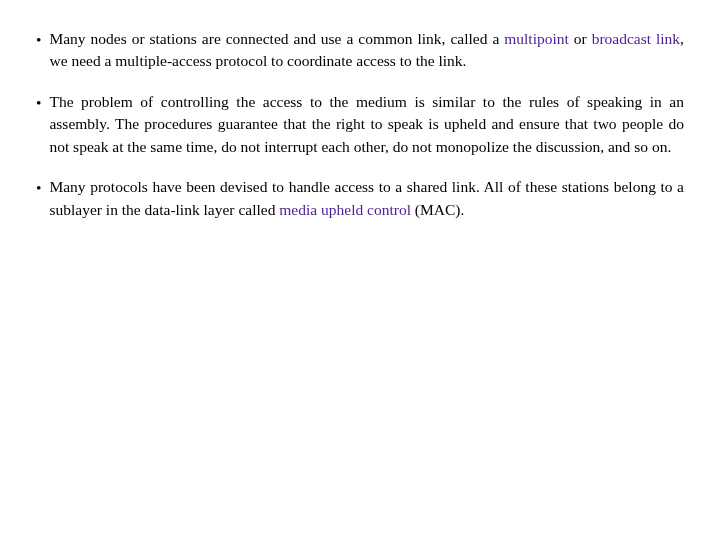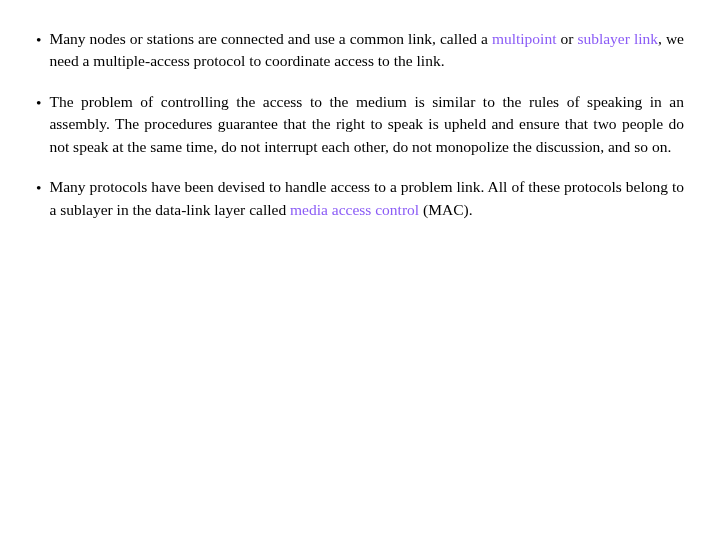--- a/index.html
+++ b/index.html
@@ -45,46 +45,46 @@
       margin-top: 1px;
       font-size: 15.5px;
     }
 
     .item-text {
       flex: 1;
       text-align: justify;
     }
 
     a.blue-link {
-      color: #8b5cf6;
+      color: #4c1d95;
       text-decoration: none;
       margin-top: 12px;
     }
   </style>
 </head>
 <body>
 
 <div class="content">
   <ul>
 
     <li>
       <span class="bullet">•</span>
       <span class="item-text">
-        <span>Many nodes or stations are connected and use a common link, called a </span><a class="blue-link" href="#">multipoint</a><span> or </span><a class="blue-link" href="#">sublayer link</a><span>, we need a multiple-access protocol to coordinate access to the link.</span>
+        <span>Many nodes or stations are connected and use a common link, called a </span><a class="blue-link" href="#">multipoint</a><span> or </span><a class="blue-link" href="#">broadcast link</a><span>, we need a multiple-access protocol to coordinate access to the link.</span>
       </span>
     </li>
 
     <li>
       <span class="bullet">•</span>
       <span class="item-text">
         <span>The problem of controlling the access to the medium is similar to the rules of speaking in an assembly. The procedures guarantee that the right to speak is upheld and ensure that two people do not speak at the same time, do not interrupt each other, do not monopolize the discussion, and so on.</span>
       </span>
     </li>
 
     <li>
       <span class="bullet">•</span>
       <span class="item-text">
-        <span>Many protocols have been devised to handle access to a problem link. All of these protocols belong to a sublayer in the data-link layer called </span><a class="blue-link" href="#">media access control</a><span> (MAC).</span>
+        <span>Many protocols have been devised to handle access to a shared link. All of these stations belong to a sublayer in the data-link layer called </span><a class="blue-link" href="#">media upheld control</a><span> (MAC).</span>
       </span>
     </li>
 
   </ul>
 </div>
 
 </body></html>

